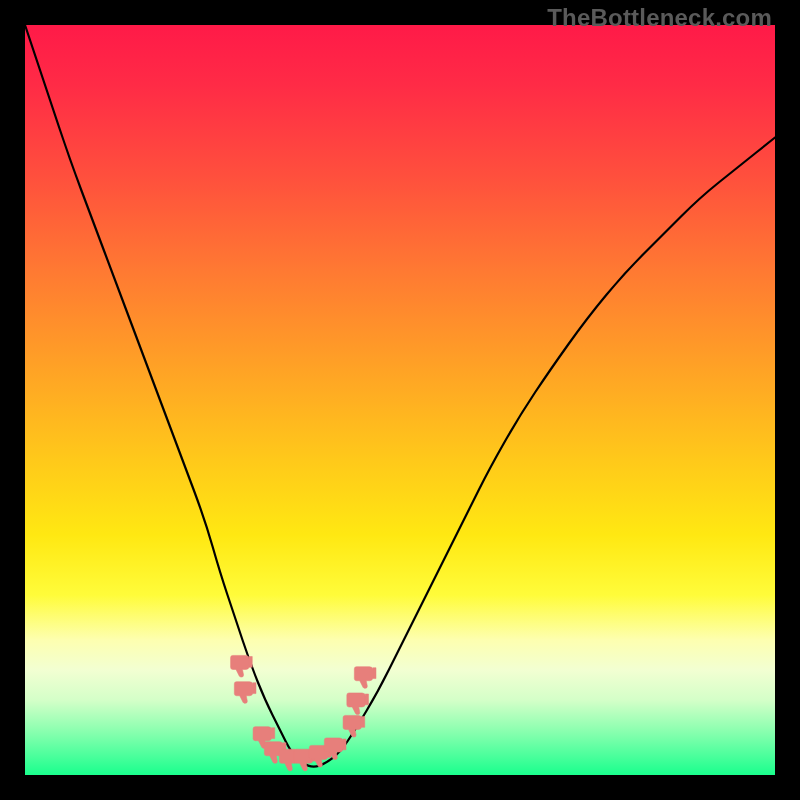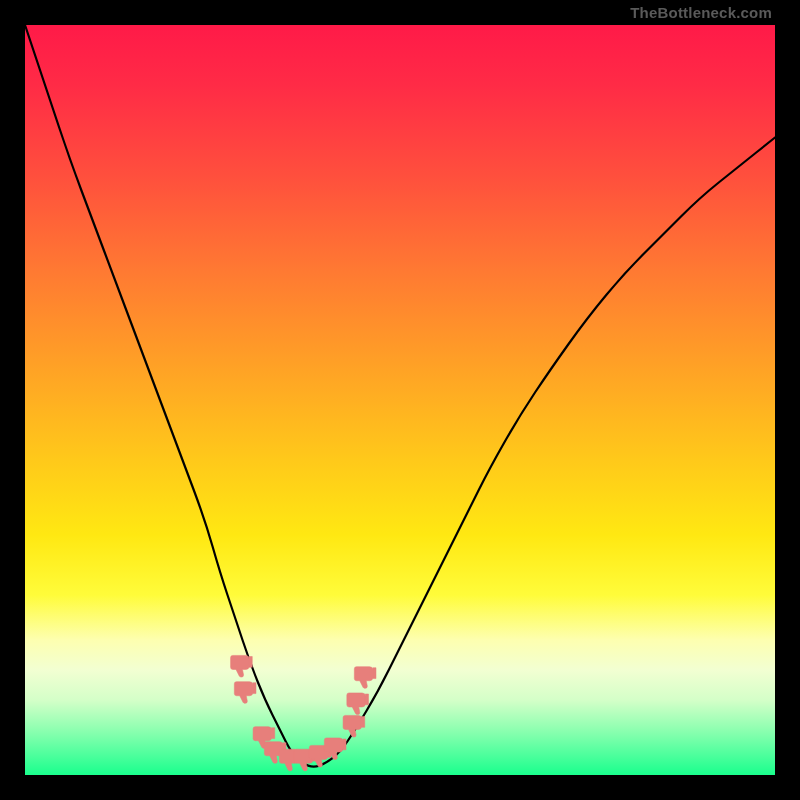--- a/index.html
+++ b/index.html
@@ -30,21 +30,21 @@
       #d4ffc8 90%,
       #8dffb0 94%,
       #1aff8d 100%
     );
   }
   .watermark {
     position: absolute;
     top: 4px;
     right: 28px;
     font-family: Arial, Helvetica, sans-serif;
-    font-size: 15px;
+    font-size: 24px;
     font-weight: 600;
     color: #5a5a5a;
     letter-spacing: 0.2px;
   }
   svg.chart {
     position: absolute;
     left: 25px;
     top: 25px;
     width: 750px;
     height: 750px;

